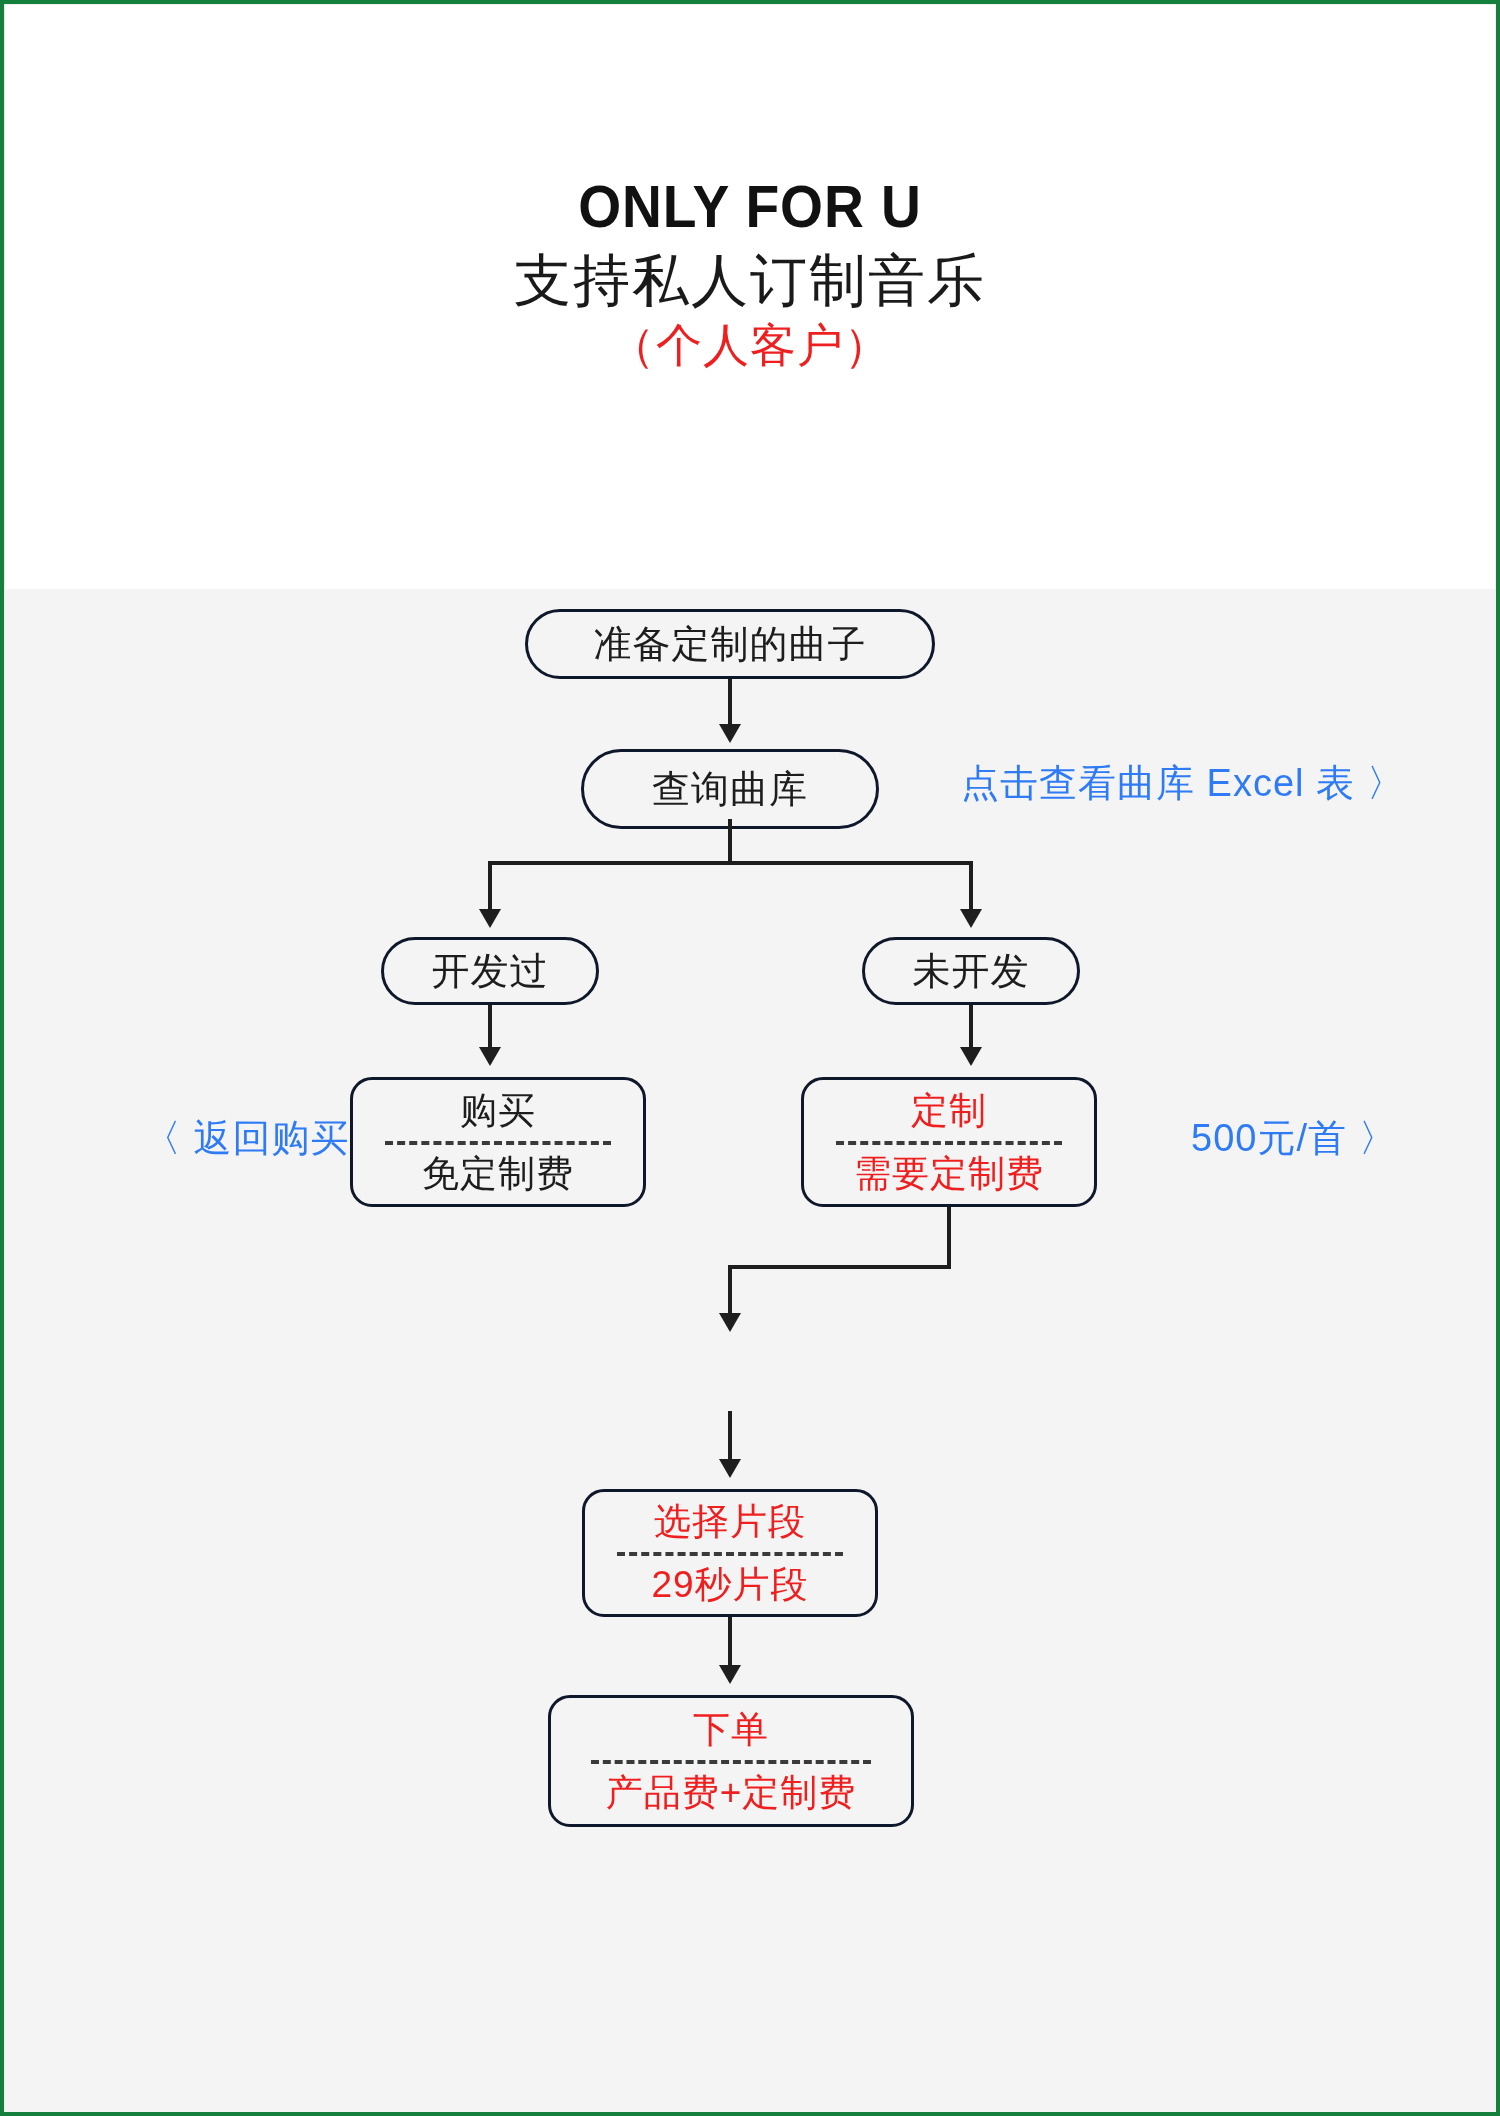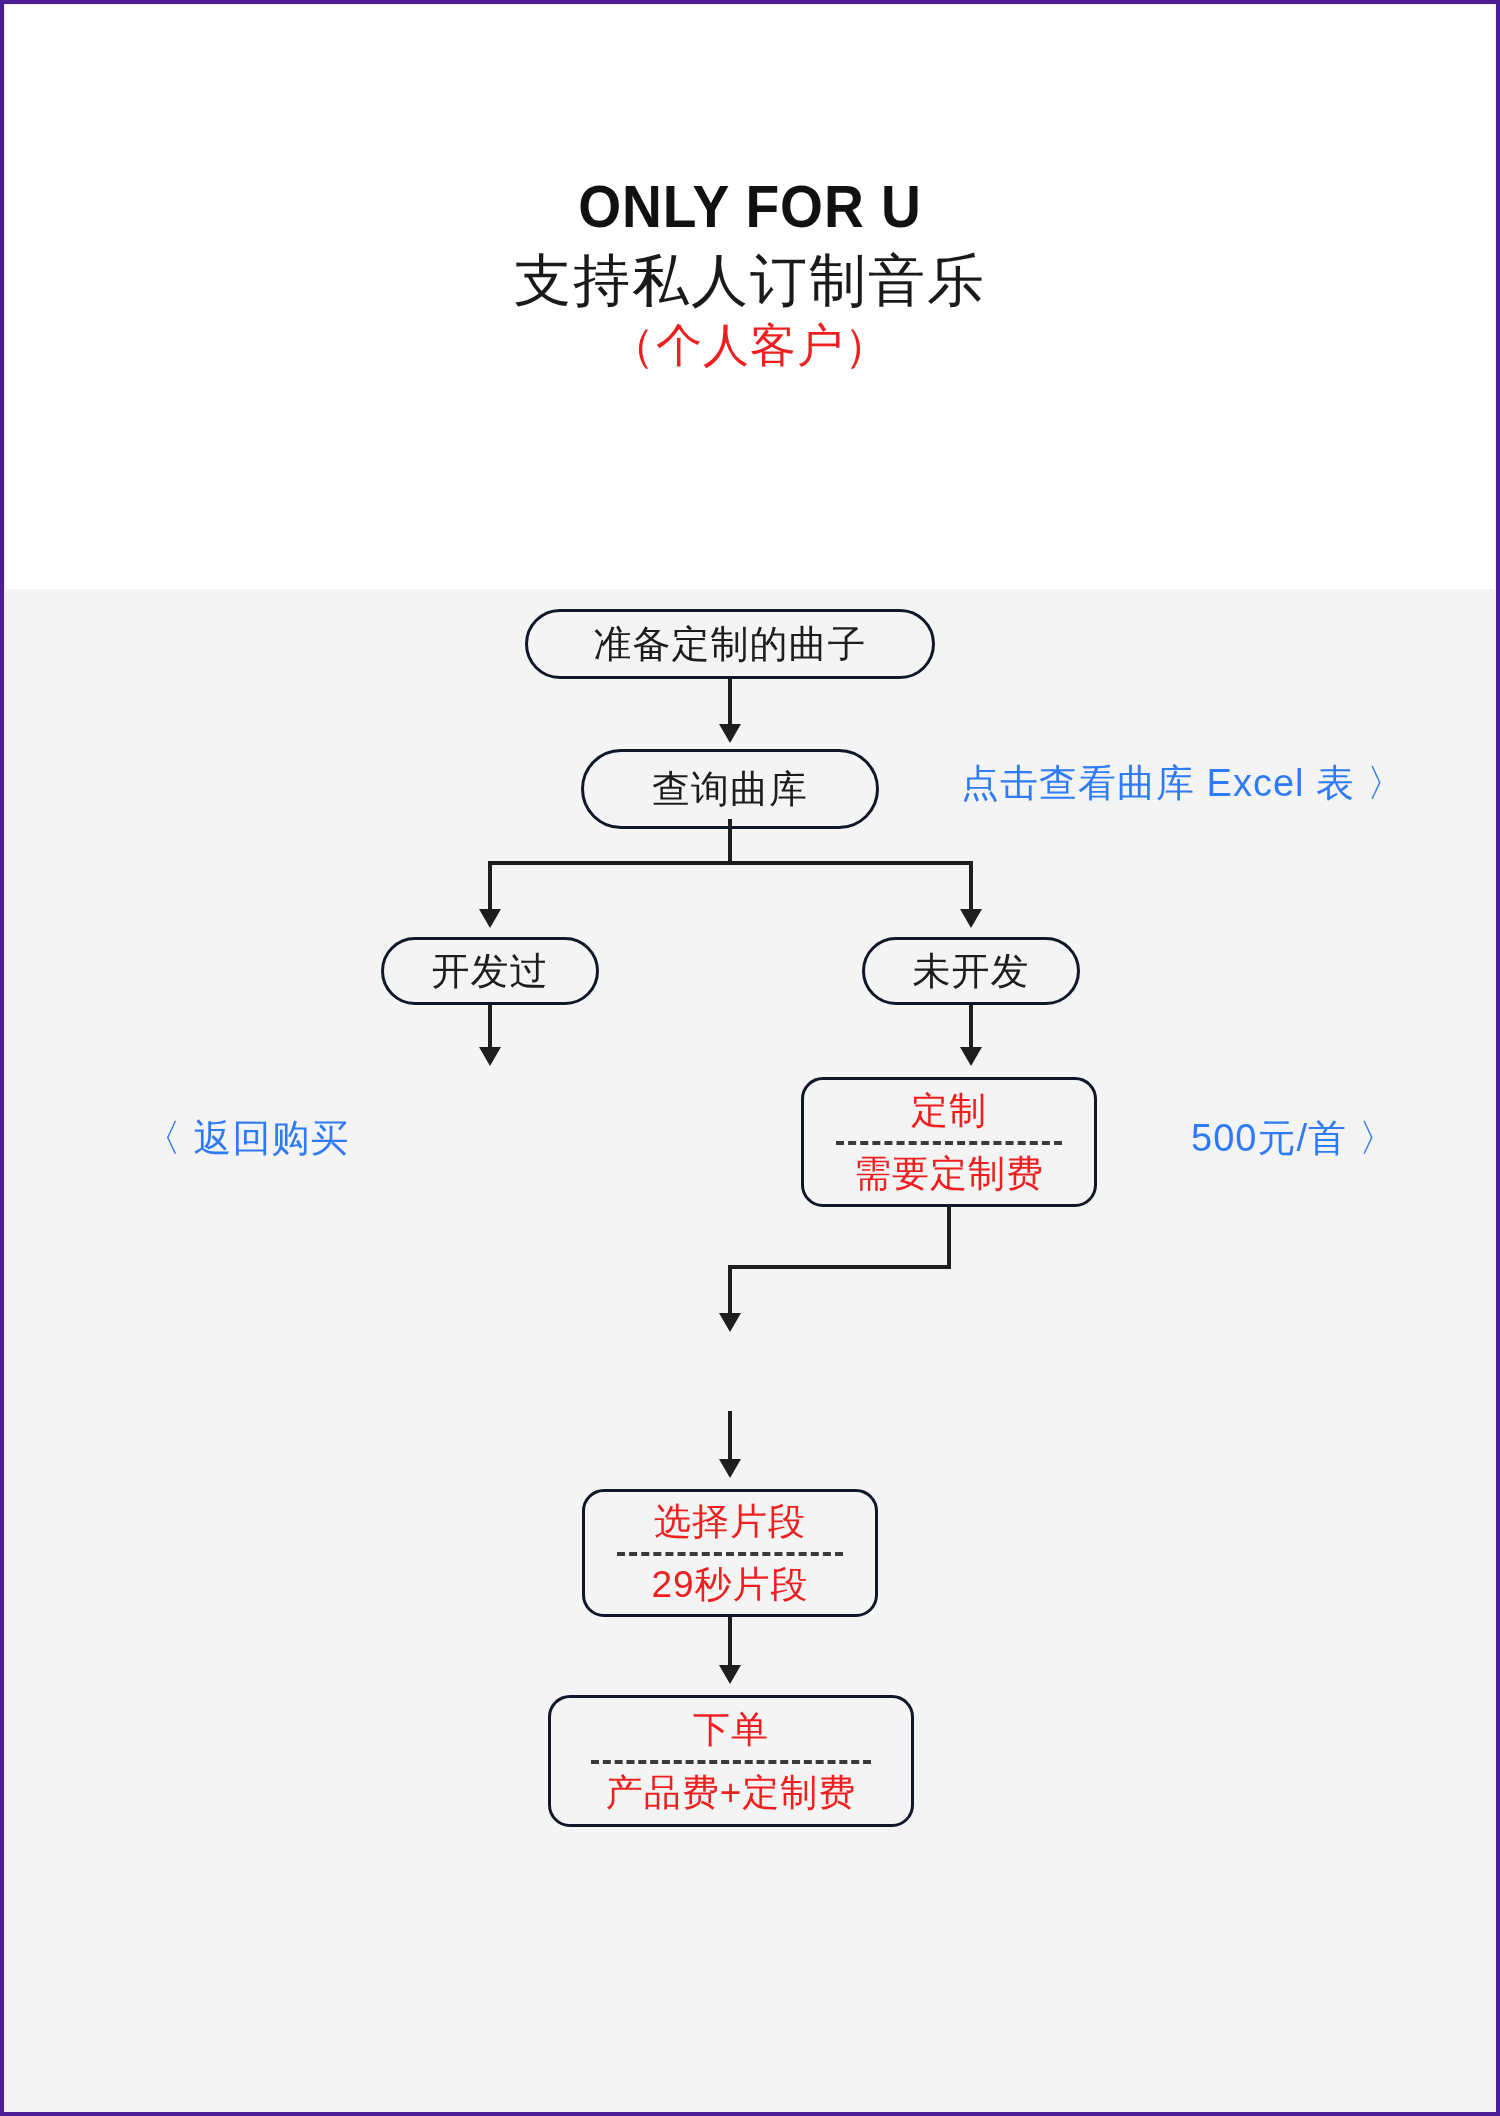--- a/index.html
+++ b/index.html
@@ -8,21 +8,21 @@
     padding: 0;
     background: #ffffff;
   }
   body {
     font-family: "Liberation Sans", "DejaVu Sans", sans-serif;
   }
   #page {
     position: relative;
     width: 1500px;
     height: 2116px;
-    background: #4c1d95;
+    background: #15803d;
     overflow: hidden;
     box-sizing: border-box;
   }
 
   
   .header {
     position: absolute;
     left: 4px;
     top: 4px;
     width: 1492px;
@@ -184,20 +184,25 @@
 
     <div class="node pill" style="left:857px; top:348px; width:218px; height:68px;">
       <div class="line1">未开发</div>
     </div>
 
     <div class="vline" style="left:483px; top:416px; height:46px;"></div>
     <div class="arrow-down" style="left:474px; top:458px;"></div>
     <div class="vline" style="left:964px; top:416px; height:46px;"></div>
     <div class="arrow-down" style="left:955px; top:458px;"></div>
 
+    <div class="node rounded" style="left:345px; top:488px; width:296px; height:130px;">
+      <div class="line1">购买</div>
+      <div class="divider"></div>
+      <div class="line2">免定制费</div>
+    </div>
 
     <div class="link" style="left:90px; top:529px;margin-left:48px;">〈 返回购买</div>
 
     <div class="node rounded" style="left:796px; top:488px; width:296px; height:130px;">
       <div class="line1 red">定制</div>
       <div class="divider"></div>
       <div class="line2 red">需要定制费</div>
     </div>
 
     <div class="link" style="left:1186px; top:529px;">500元/首 〉</div>

